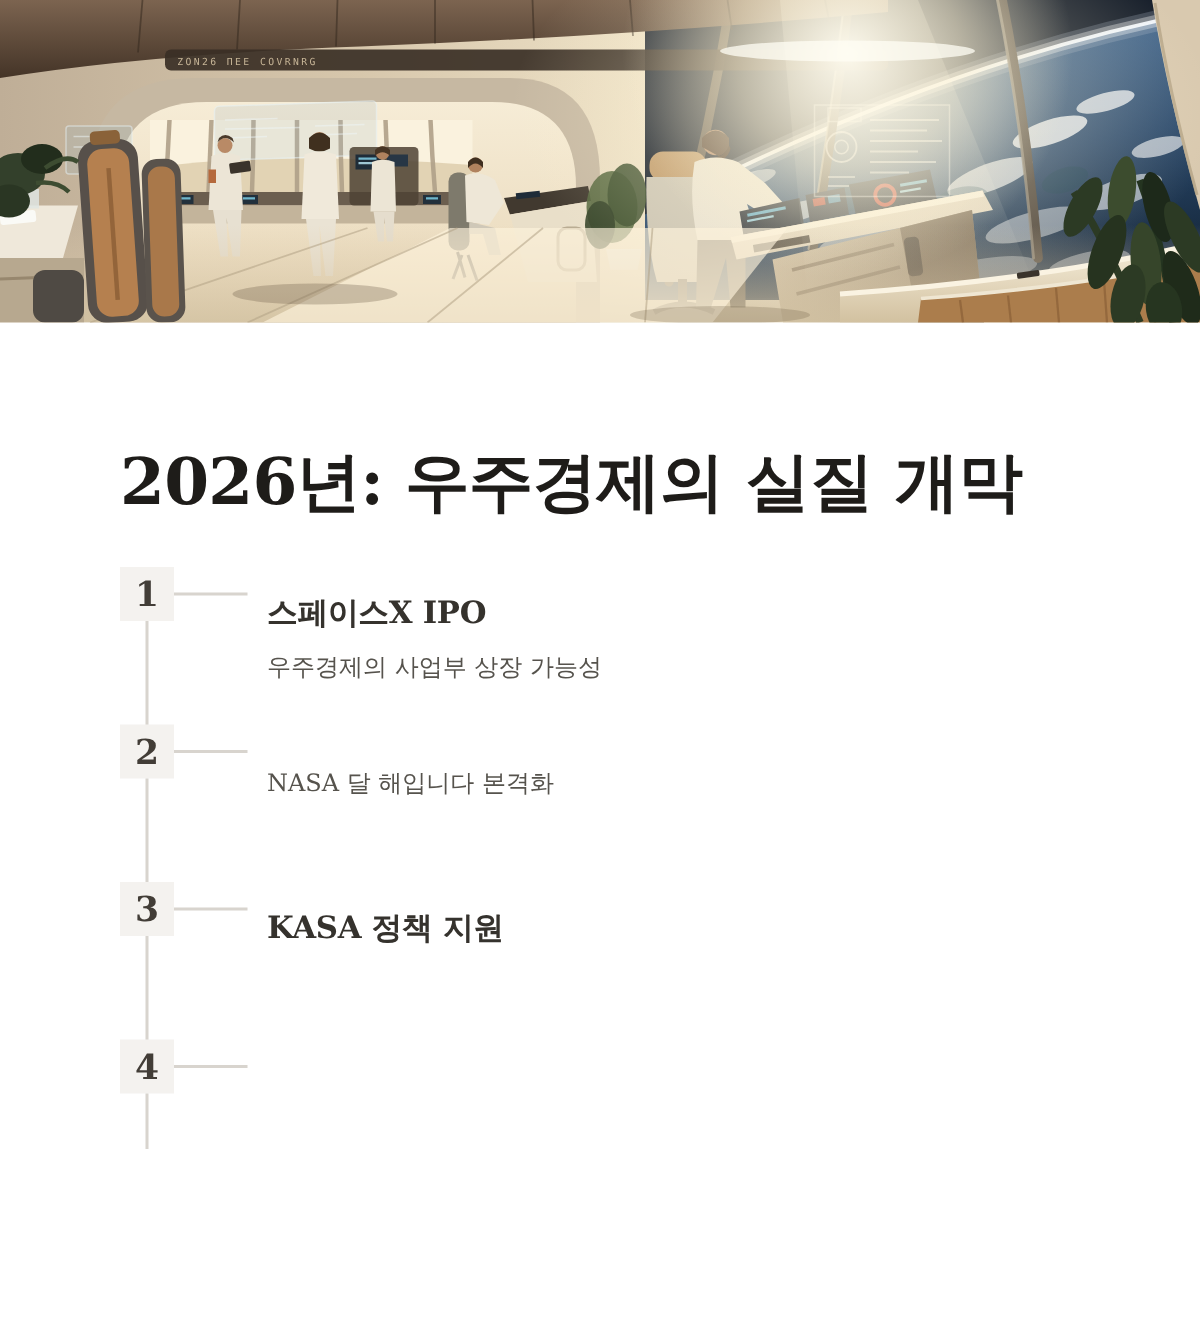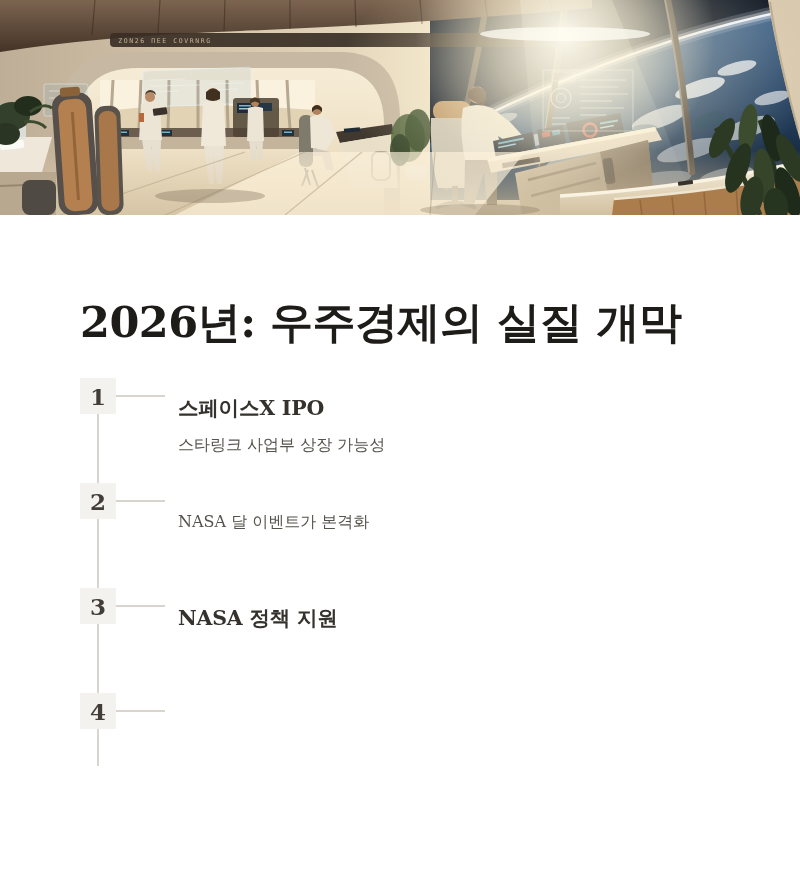--- a/index.html
+++ b/index.html
@@ -378,43 +378,43 @@
   <div class="timeline">
 
     <div class="t-item">
       <div class="num-box">
         <span>1</span>
       </div>
       <div class="h-line"></div>
       <div class="v-line"></div>
       <div class="t-content">
         <div class="t-title">스페이스X IPO</div>
-        <div class="t-desc">스타링크 사업부 상장 가능성</div>
+        <div class="t-desc">우주경제의 사업부 상장 가능성</div>
       </div>
     </div>
 
     <div class="t-item">
       <div class="num-box">
         <span>2</span>
       </div>
       <div class="h-line"></div>
       <div class="v-line"></div>
       <div class="t-content">
-        <div class="t-desc">NASA 달 이벤트가 본격화</div>
+        <div class="t-desc">NASA 달 해입니다 본격화</div>
       </div>
     </div>
 
     <div class="t-item">
       <div class="num-box">
         <span>3</span>
       </div>
       <div class="h-line"></div>
       <div class="v-line"></div>
       <div class="t-content">
-        <div class="t-title">NASA 정책 지원</div>
+        <div class="t-title">KASA 정책 지원</div>
       </div>
     </div>
 
     <div class="t-item last">
       <div class="num-box">
         <span>4</span>
       </div>
       <div class="h-line"></div>
       <div class="v-line"></div>
     </div>

